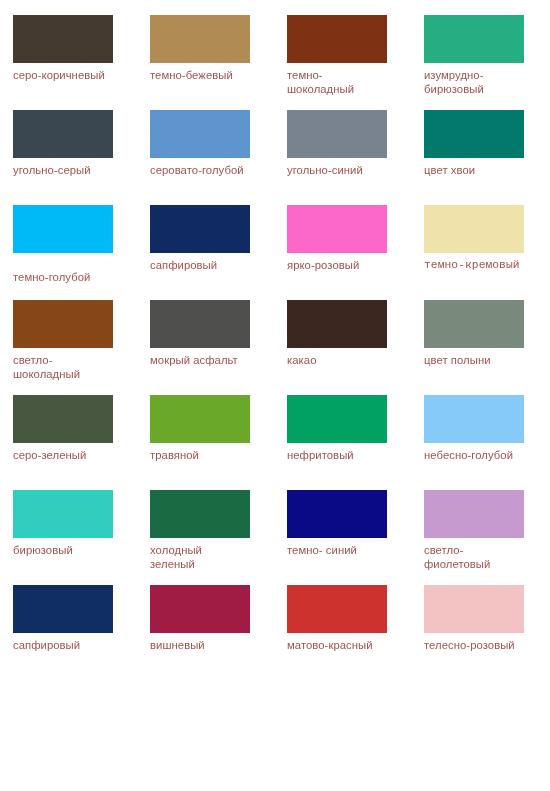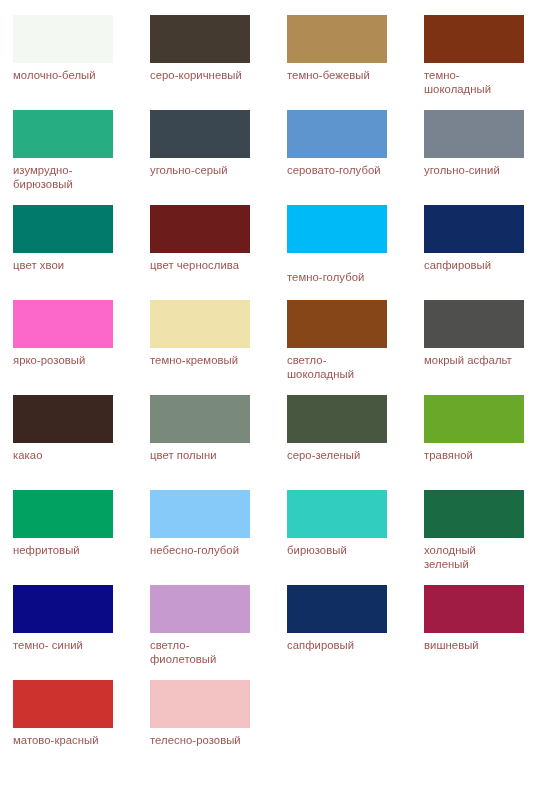--- a/index.html
+++ b/index.html
@@ -51,24 +51,20 @@
   .empty-cell {
     width: 137px;
     height: 95px;
   }
 </style>
 </head>
 <body style="background: rgb(255, 255, 255);">
 
 <div id="palette-grid">
     <div class="swatch-cell">
-      <span class="swatch-chip" style="background-color: rgb(244, 248, 243);"></span>
-      <span class="swatch-label" style="color: rgb(158, 84, 80);">молочно-белый</span>
-    </div>
-    <div class="swatch-cell">
       <span class="swatch-chip" style="background-color: rgb(68, 58, 48);"></span>
       <span class="swatch-label" style="color: rgb(158, 84, 80);">серо-коричневый</span>
     </div>
     <div class="swatch-cell">
       <span class="swatch-chip" style="background-color: rgb(176, 139, 83);"></span>
       <span class="swatch-label" style="color: rgb(158, 84, 80);">темно-бежевый</span>
     </div>
     <div class="swatch-cell">
       <span class="swatch-chip" style="background-color: rgb(125, 50, 19);"></span>
       <span class="swatch-label" style="color: rgb(158, 84, 80);">темно-
@@ -89,38 +85,34 @@
     </div>
     <div class="swatch-cell">
       <span class="swatch-chip" style="background-color: rgb(120, 131, 143);"></span>
       <span class="swatch-label" style="color: rgb(158, 84, 80);">угольно-синий</span>
     </div>
     <div class="swatch-cell">
       <span class="swatch-chip" style="background-color: rgb(1, 122, 107);"></span>
       <span class="swatch-label" style="color: rgb(158, 84, 80);">цвет хвои</span>
     </div>
     <div class="swatch-cell">
-      <span class="swatch-chip" style="background-color: rgb(109, 28, 28);"></span>
-      <span class="swatch-label" style="color: rgb(158, 84, 80);">цвет чернослива</span>
-    </div>
-    <div class="swatch-cell">
       <span class="swatch-chip" style="background-color: rgb(0, 186, 248);"></span>
       <span class="swatch-label" style="color: rgb(158, 84, 80); margin-top: 17px;">темно-голубой</span>
     </div>
     <div class="swatch-cell">
       <span class="swatch-chip" style="background-color: rgb(16, 42, 100);"></span>
       <span class="swatch-label" style="color: rgb(158, 84, 80);">сапфировый</span>
     </div>
     <div class="swatch-cell">
       <span class="swatch-chip" style="background-color: rgb(252, 103, 202);"></span>
       <span class="swatch-label" style="color: rgb(158, 84, 80);">ярко-розовый</span>
     </div>
     <div class="swatch-cell">
       <span class="swatch-chip" style="background-color: rgb(240, 226, 171);"></span>
-      <span class="swatch-label" style="color: rgb(158, 84, 80);">темно-кремовый</span>
+      <span class="swatch-label" style="color: rgb(158, 84, 80); font-family: Liberation Mono, monospace;">темно-кремовый</span>
     </div>
     <div class="swatch-cell">
       <span class="swatch-chip" style="background-color: rgb(134, 70, 24);"></span>
       <span class="swatch-label" style="color: rgb(158, 84, 80);">светло-
 шоколадный</span>
     </div>
     <div class="swatch-cell">
       <span class="swatch-chip" style="background-color: rgb(79, 79, 78);"></span>
       <span class="swatch-label" style="color: rgb(158, 84, 80);">мокрый асфальт</span>
     </div>

